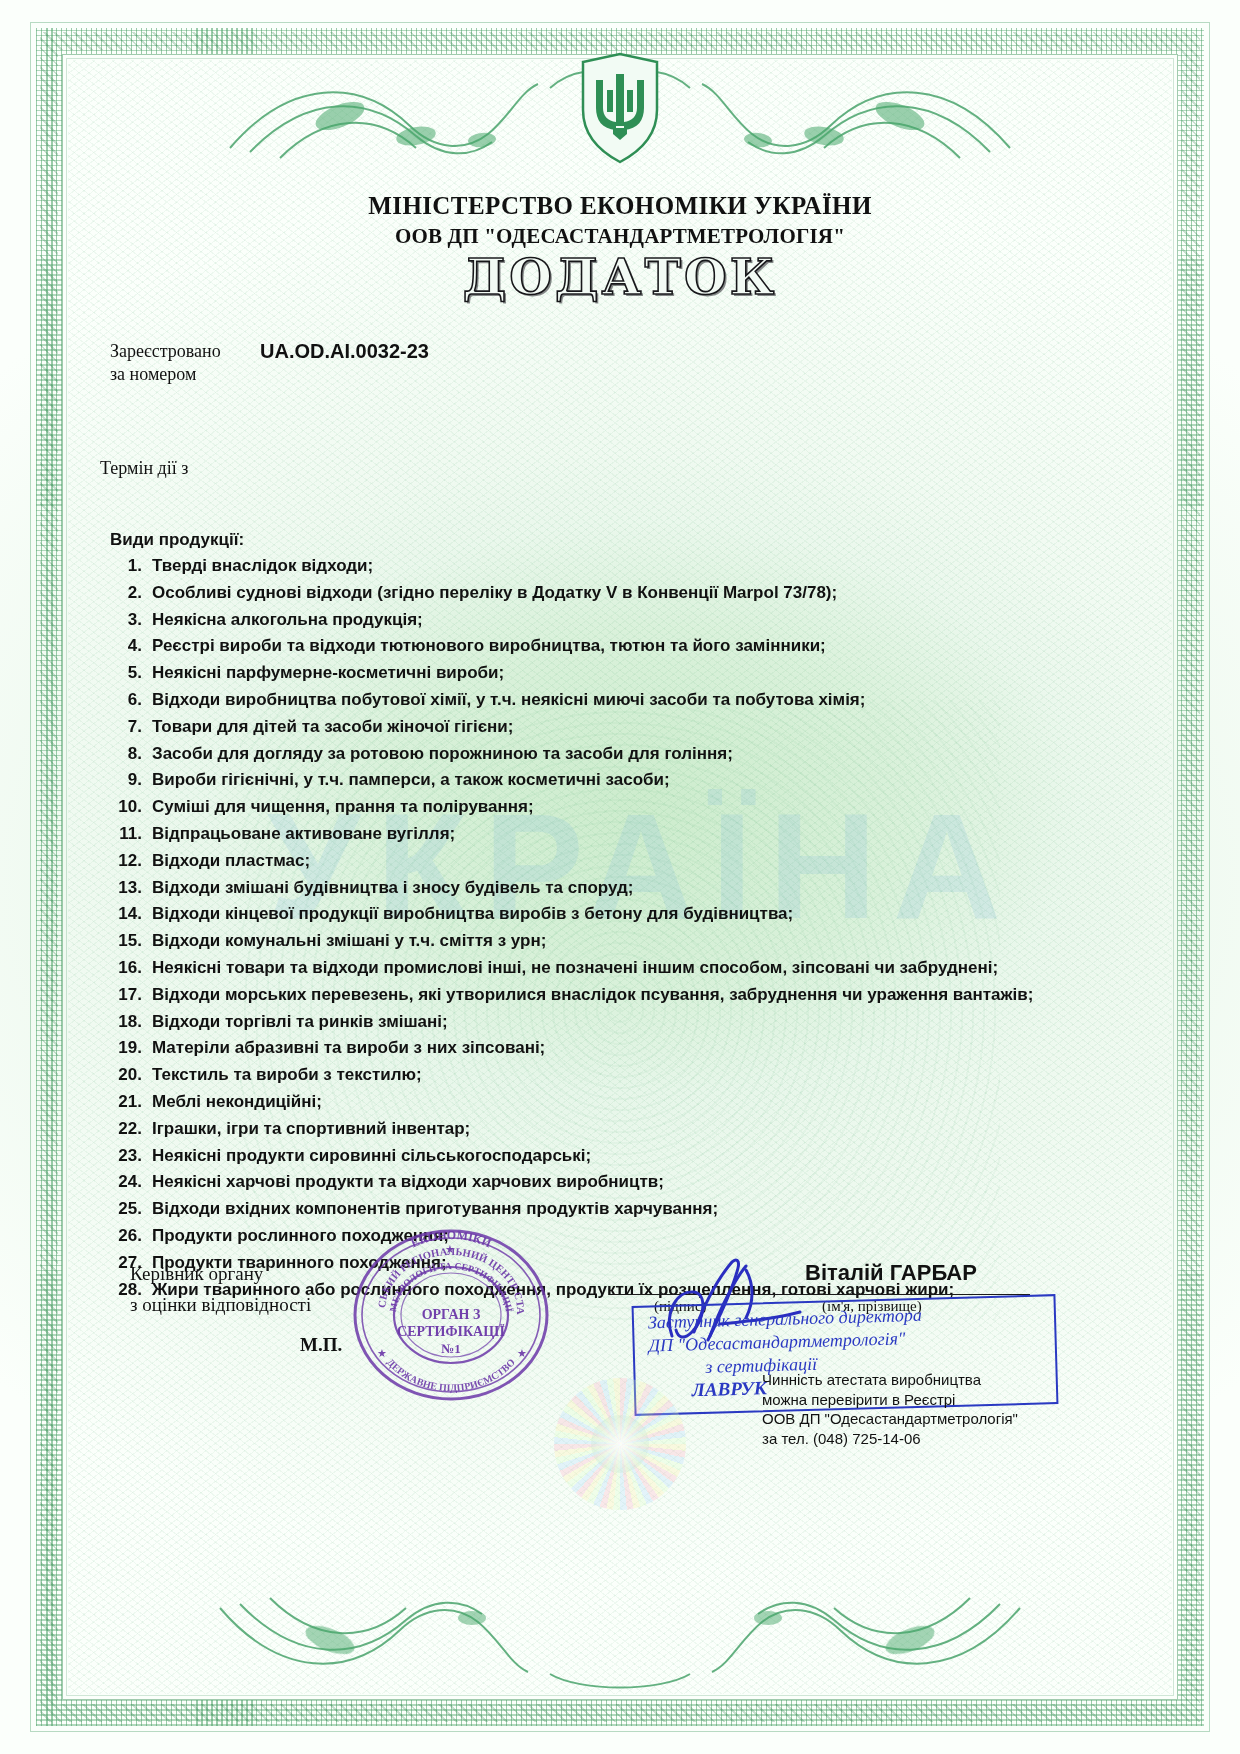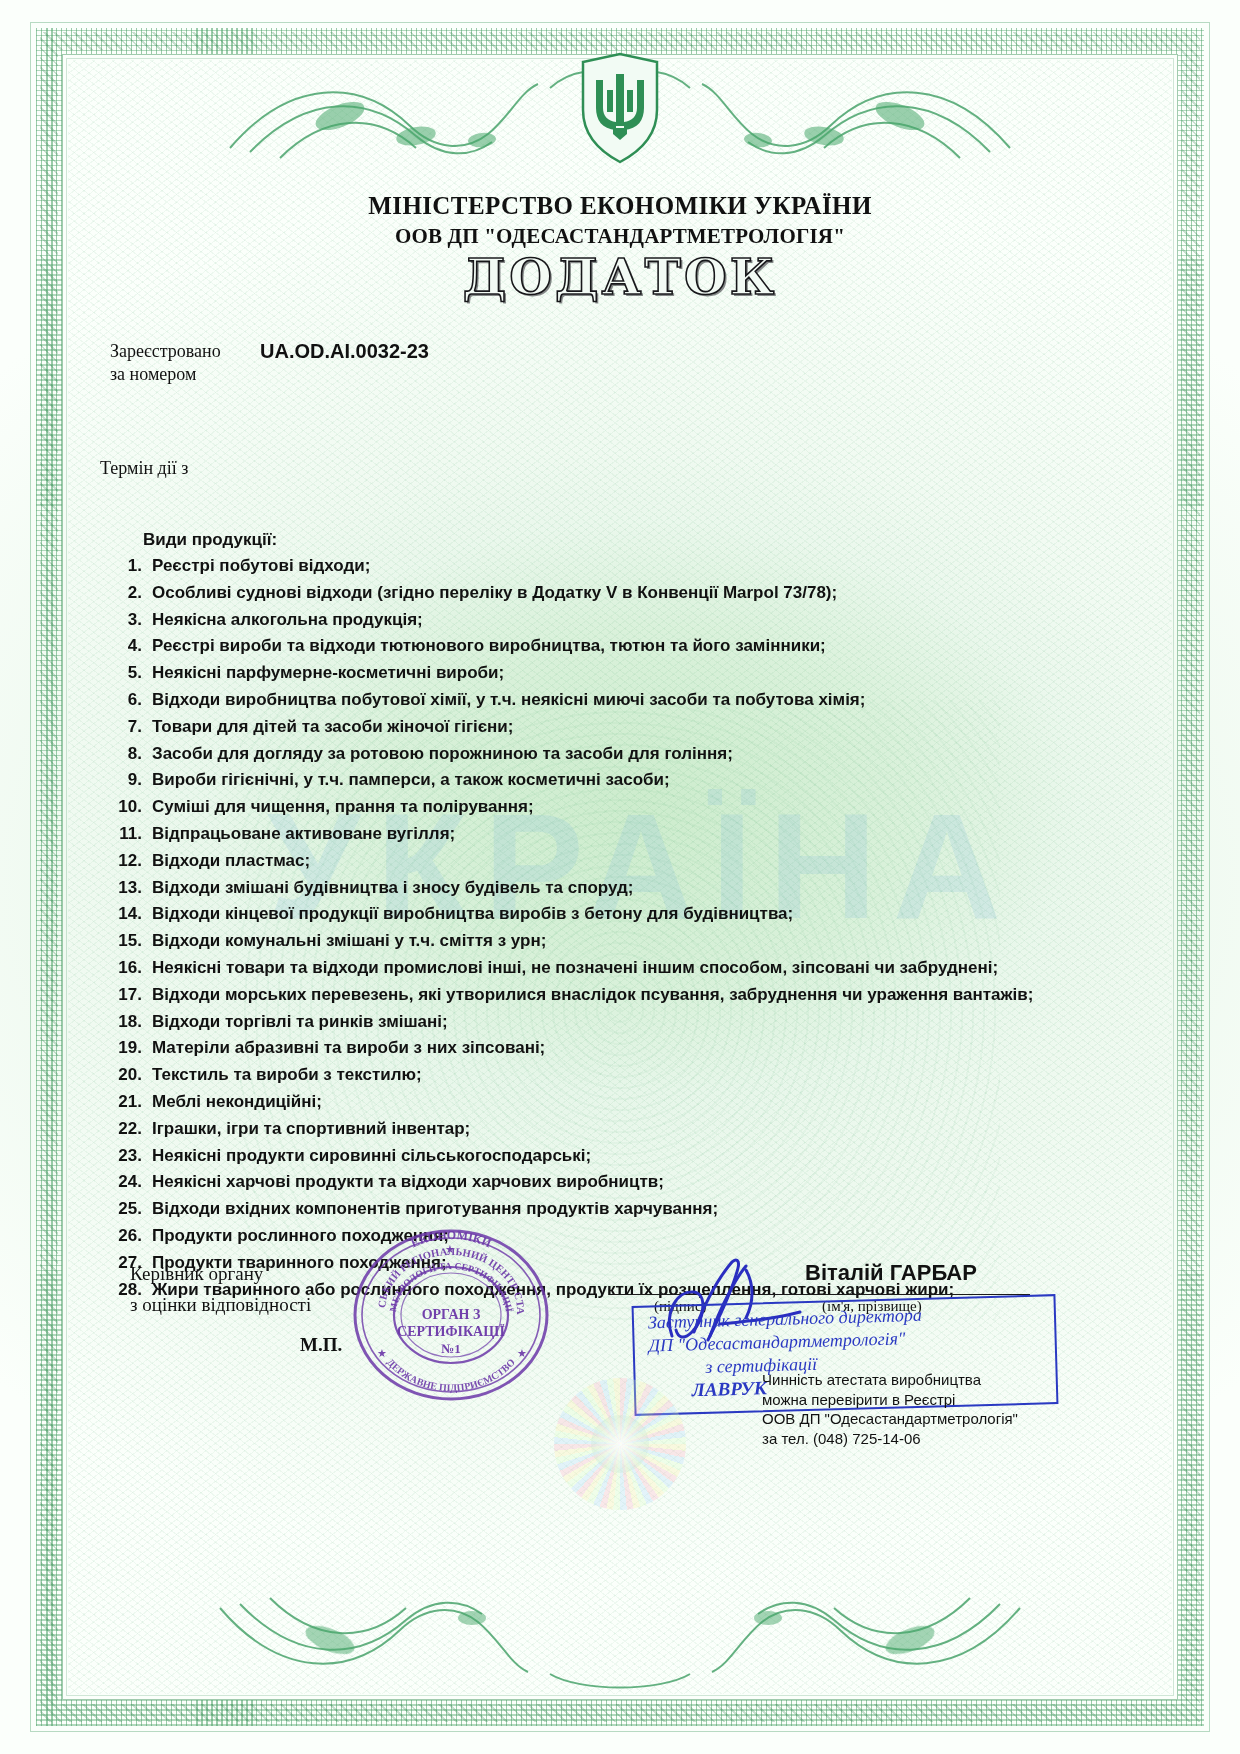--- a/index.html
+++ b/index.html
@@ -211,21 +211,20 @@
     position: absolute;
     left: 110px; top: 530px;
     width: 1030px;
   }
   .products-title {
     font-family: "Liberation Sans", sans-serif;
     font-size: 17px;
     font-weight: bold;
     color: #111;
     margin-bottom: 3px;
-    margin-left: 33px;
   }
   ol.prod-list {
     list-style: none;
     counter-reset: pitem;
   }
   ol.prod-list > li {
     counter-increment: pitem;
     position: relative;
     padding-left: 42px;
     font-family: "Liberation Sans", sans-serif;
@@ -422,21 +421,21 @@
     <div class="reg-value">UA.OD.AI.0032-23</div>
   </div>
 
   <div class="term-row">
     <div class="term-label">Термін дії з</div>
   </div>
 
   <div class="products">
     <div class="products-title">Види продукції:</div>
     <ol class="prod-list" id="prod-list">
-        <li>Реєстрі побутові відходи;</li>
+        <li>Тверді внаслідок відходи;</li>
         <li>Особливі суднові відходи (згідно переліку в Додатку V в Конвенції Marpol 73/78);</li>
         <li>Неякісна алкогольна продукція;</li>
         <li>Реєстрі вироби та відходи тютюнового виробництва, тютюн та його замінники;</li>
         <li>Неякісні парфумерне-косметичні вироби;</li>
         <li>Відходи виробництва побутової хімії, у т.ч. неякісні миючі засоби та побутова хімія;</li>
         <li>Товари для дітей та засоби жіночої гігієни;</li>
         <li>Засоби для догляду за ротовою порожниною та засоби для гоління;</li>
         <li>Вироби гігієнічні, у т.ч. памперси, а також косметичні засоби;</li>
         <li>Суміші для чищення, прання та полірування;</li>
         <li>Відпрацьоване активоване вугілля;</li>

